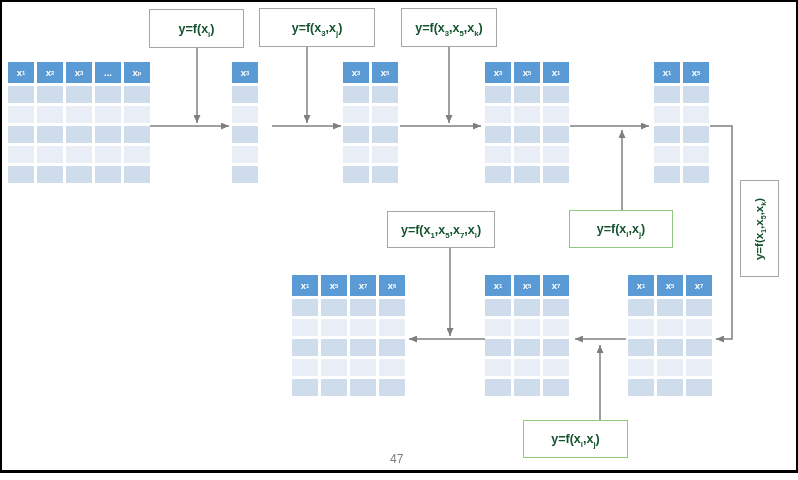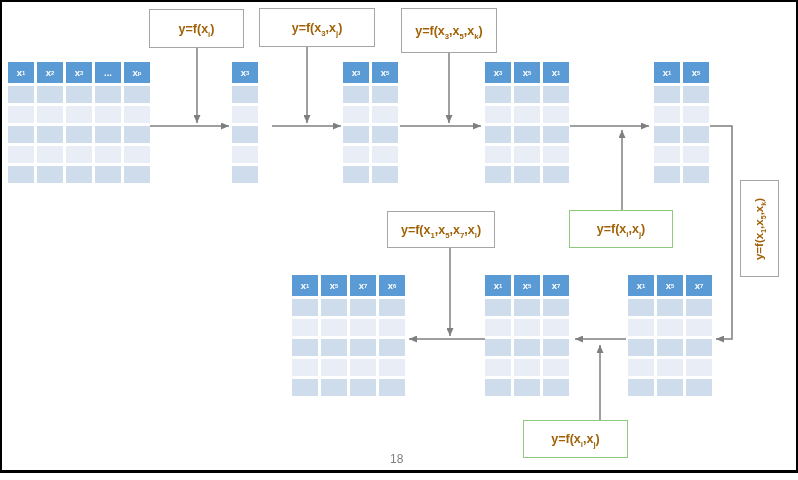--- a/index.html
+++ b/index.html
@@ -23,21 +23,21 @@
   .dtable{position:absolute;display:grid;gap:3px;}
   .th{
     height:21px;background:var(--header-blue);color:#fff;font-weight:bold;
     font-size:9.5px;display:flex;align-items:center;justify-content:center;
   }
   .cd{height:17px;background:var(--row-dark);}
   .cl{height:17px;background:var(--row-light);}
   .fbox{
     position:absolute;background:#fff;border:1px solid var(--box-border-gray);
     display:flex;align-items:center;justify-content:center;
-    font-weight:bold;font-size:12.5px;color:#a16207;box-sizing:border-box;
+    font-weight:bold;font-size:12.5px;color:#14532d;box-sizing:border-box;
   }
   .fbox.green{border:1.5px solid var(--green-border);}
   .fbox .ftext{white-space:nowrap;}
   .fbox.vertical .ftext{transform:rotate(-90deg);font-size:11.5px;}
   sub{font-size:0.62em;line-height:0;}
   .pagenum{
     position:absolute;color:#7F7F7F;font-size:12px;
     font-family:"Liberation Sans",sans-serif;
   }
 </style>
@@ -224,30 +224,30 @@
       <div class="cd"></div>
       <div class="cd"></div>
     </div>
 
   <div class="fbox" style="left:149px;top:9px;width:95px;height:39px">
     <span class="ftext">y=f(x<sub>i</sub>)</span>
   </div>
   <div class="fbox" style="left:259px;top:8px;width:116px;height:39px">
     <span class="ftext">y=f(x<sub>3</sub>,x<sub>j</sub>)</span>
   </div>
-  <div class="fbox" style="left:401px;top:8px;width:96px;height:45px">
+  <div class="fbox" style="left:401px;top:8px;width:96px;height:39px">
     <span class="ftext">y=f(x<sub>3</sub>,x<sub>5</sub>,x<sub>k</sub>)</span>
   </div>
   <div class="fbox" style="left:387px;top:211px;width:108px;height:37px">
     <span class="ftext">y=f(x<sub>1</sub>,x<sub>5</sub>,x<sub>7</sub>,x<sub>l</sub>)</span>
   </div>
   <div class="fbox green" style="left:569px;top:210px;width:104px;height:38px">
     <span class="ftext">y=f(x<sub>i</sub>,x<sub>j</sub>)</span>
   </div>
   <div class="fbox vertical" style="left:740px;top:180px;width:39px;height:97px">
     <span class="ftext">y=f(x<sub>1</sub>,x<sub>5</sub>,x<sub>k</sub>)</span>
   </div>
   <div class="fbox green" style="left:523px;top:420px;width:105px;height:38px">
     <span class="ftext">y=f(x<sub>i</sub>,x<sub>j</sub>)</span>
   </div>
 
-  <div class="pagenum" style="left:390px;top:452px">18</div>
+  <div class="pagenum" style="left:390px;top:452px">47</div>
 </div>
 
 </body></html>

